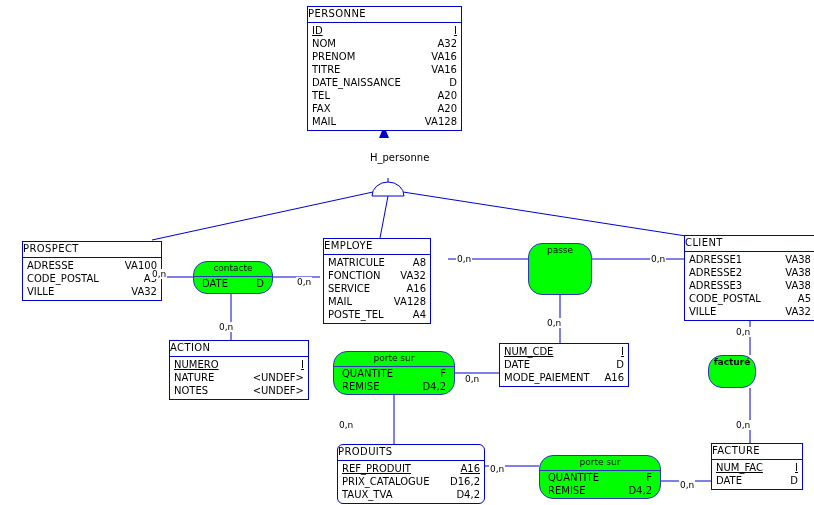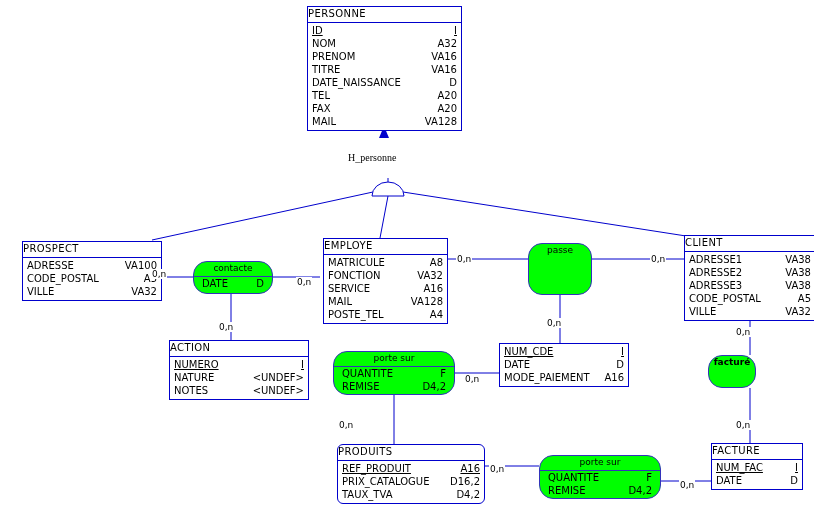--- a/index.html
+++ b/index.html
@@ -189,21 +189,21 @@
           <div class="attr">
             <span class="aname">CODE_POSTAL</span>
             <span class="atype">A5</span>
           </div>
           <div class="attr">
             <span class="aname">VILLE</span>
             <span class="atype">VA32</span>
           </div>
         </div>
       </div>
-      <div class="entity" style="left: 323px; top: 238px; width: 125px;">
+      <div class="entity" style="left: 323px; top: 238px; width: 108px;">
         <div class="entity-title">EMPLOYE</div>
         <div class="entity-body">
           <div class="attr">
             <span class="aname">MATRICULE</span>
             <span class="atype">A8</span>
           </div>
           <div class="attr">
             <span class="aname">FONCTION</span>
             <span class="atype">VA32</span>
           </div>
@@ -359,16 +359,16 @@
       <div class="card" style="left: 218px; top: 322px;">0,n</div>
       <div class="card" style="left: 456px; top: 254px;">0,n</div>
       <div class="card" style="left: 650px; top: 254px;">0,n</div>
       <div class="card" style="left: 546px; top: 318px;">0,n</div>
       <div class="card" style="left: 464px; top: 374px;">0,n</div>
       <div class="card" style="left: 735px; top: 327px;">0,n</div>
       <div class="card" style="left: 735px; top: 420px;">0,n</div>
       <div class="card" style="left: 338px; top: 420px;">0,n</div>
       <div class="card" style="left: 489px; top: 464px;">0,n</div>
       <div class="card" style="left: 679px; top: 480px;">0,n</div>
-      <div class="inh-label" style="left: 346px; top: 152px; font-family: Liberation Serif, serif;">H_personne</div>
+      <div class="inh-label" style="left: 368px; top: 152px;">H_personne</div>
     </div>
 
 </div>
 
 </body></html>

